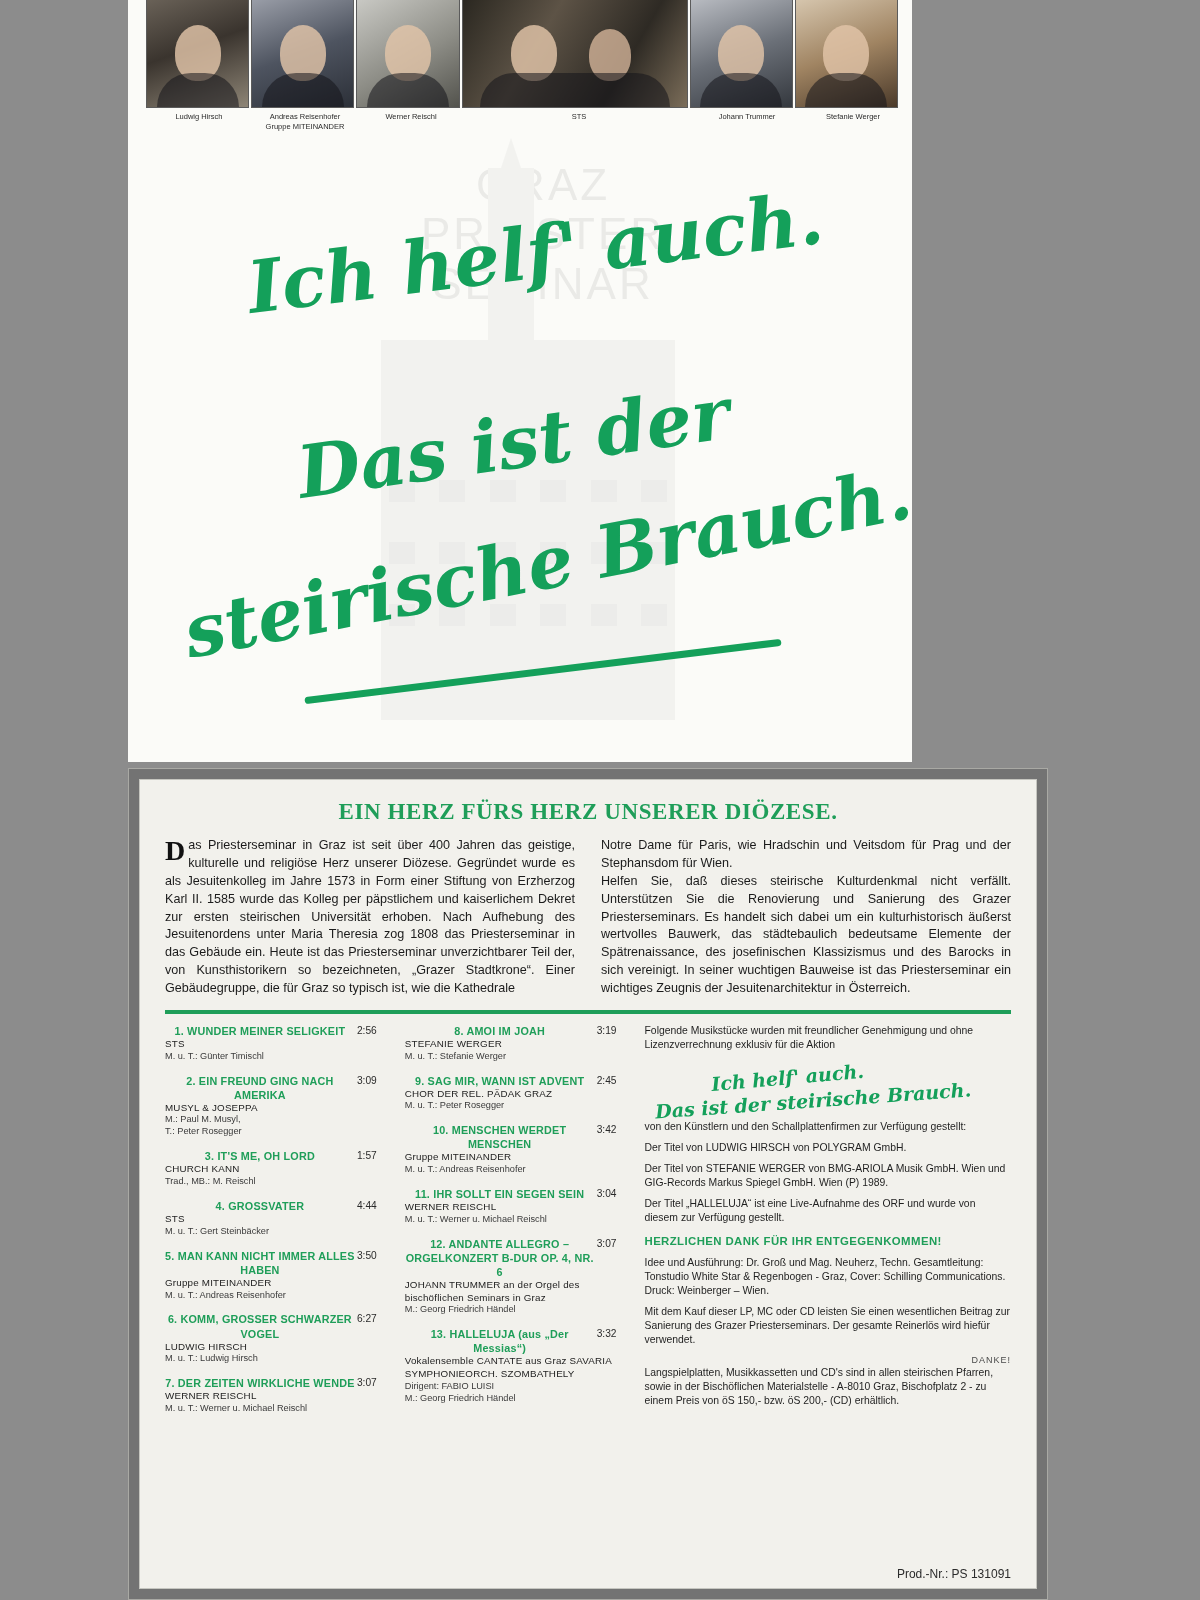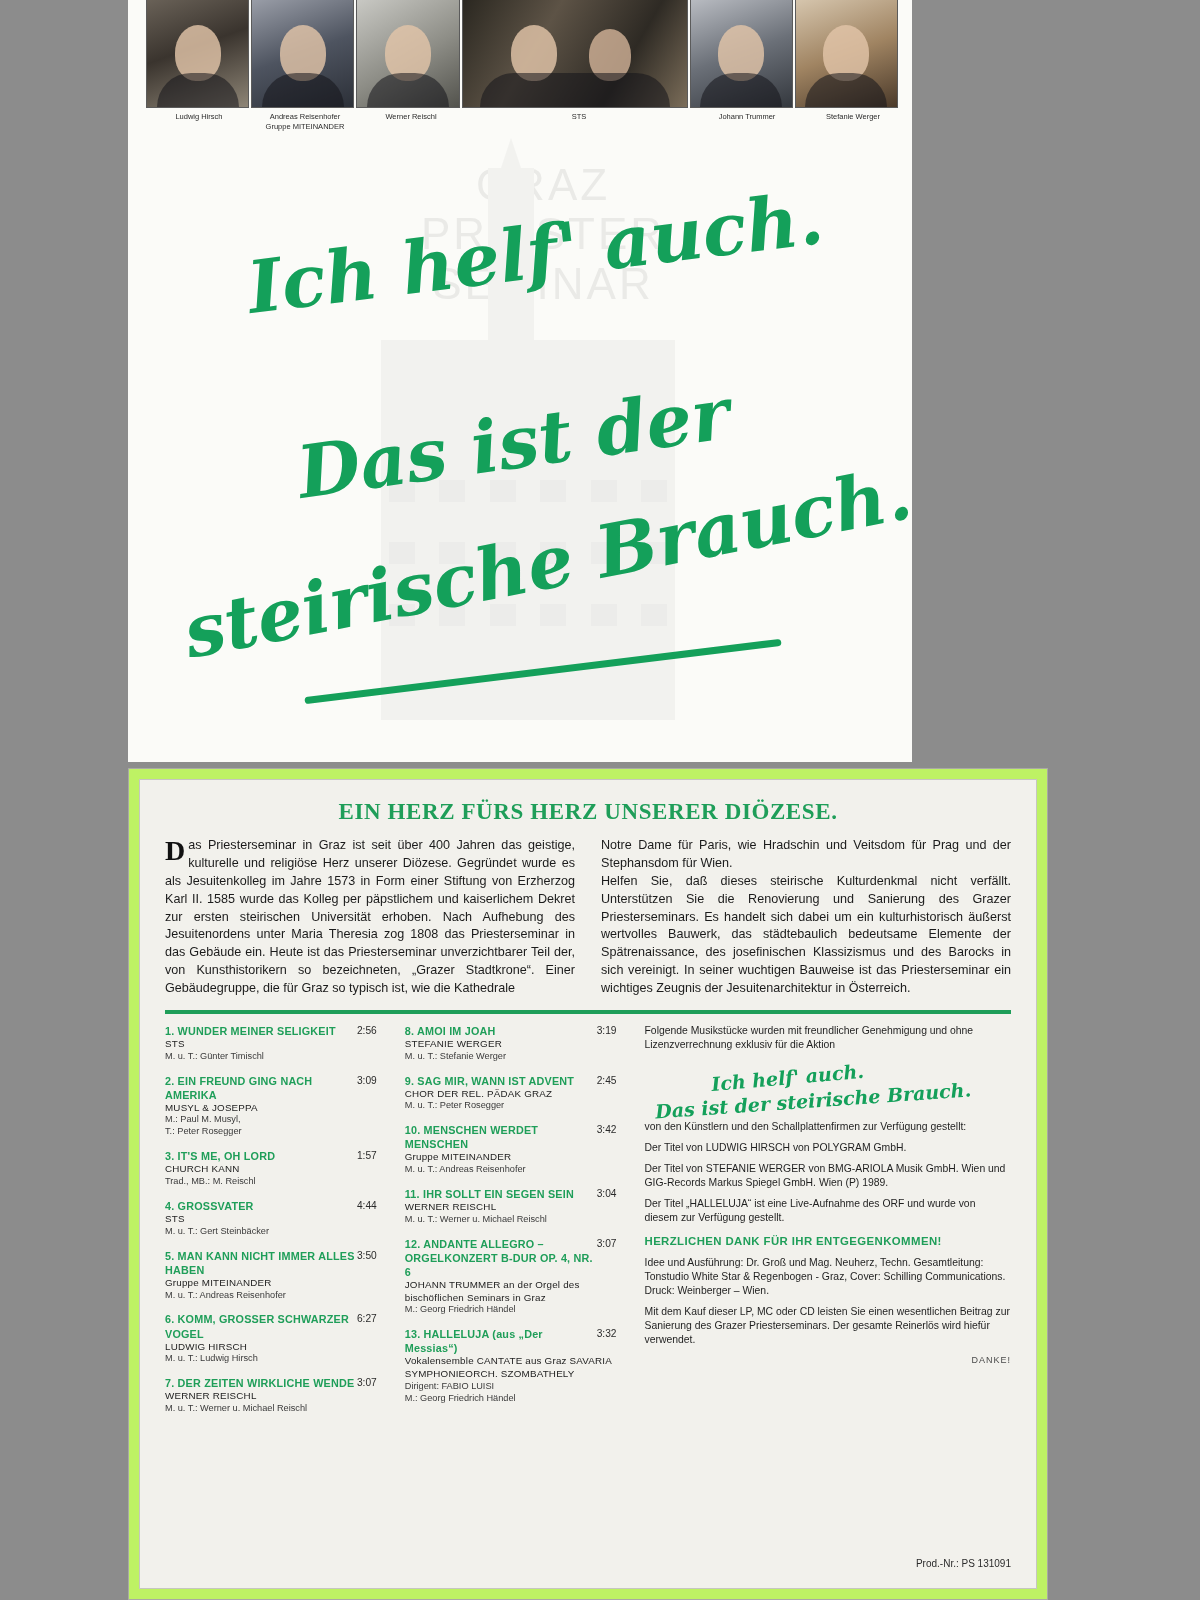--- a/index.html
+++ b/index.html
@@ -208,21 +208,21 @@
     transform: rotate(-7deg);
   }
 
   
   #inlay-panel {
     position: absolute;
     left: 128px;
     top: 768px;
     width: 920px;
     height: 832px;
-    background: #bef264;
+    background: #737373;
     border: 1px solid #a9a9a4;
     box-sizing: border-box;
     padding: 10px;
   }
   #inlay-inner {
     position: relative;
     width: 100%;
     height: 100%;
     background: #f2f1ec;
     box-shadow: inset 0 0 0 1px #c6c6c0;
@@ -280,20 +280,21 @@
     color: #2a2a2a;
     line-height: 1.3;
   }
   .track .t-title {
     color: #1f9e59;
     font-weight: bold;
     font-size: 10.8px;
     letter-spacing: 0.2px;
     padding-right: 34px;
     display: block;
+    text-align: center;
   }
   .track .t-time {
     position: absolute;
     right: 12px;
     top: 0;
     color: #2a2a2a;
     font-size: 10.2px;
     font-weight: normal;
   }
   .track .t-perf {
@@ -344,22 +345,22 @@
   #danke {
     text-align: right;
     font-size: 9px;
     letter-spacing: 1px;
     color: #4a4a4a;
     margin-top: 2px;
   }
   #prod-nr {
     position: absolute;
     right: 26px;
-    bottom: 20px;
-    font-size: 10px;
+    bottom: 8px;
+    font-size: 12px;
     color: #2b2b2b;
     margin-left: 9px;
   }
 </style>
 </head>
 <body>
 
 <div id="cover-panel">
 
   <div id="artist-strip">
@@ -553,18 +554,19 @@
           <span class="nh2">Das ist der steirische Brauch.</span>
         </div>
         <p>von den Künstlern und den Schallplattenfirmen zur Verfügung gestellt:</p>
         <p>Der Titel von LUDWIG HIRSCH von POLYGRAM GmbH.</p>
         <p>Der Titel von STEFANIE WERGER von BMG-ARIOLA Musik GmbH. Wien und GIG-Records Markus Spiegel GmbH. Wien (P) 1989.</p>
         <p>Der Titel „HALLELUJA“ ist eine Live-Aufnahme des ORF und wurde von diesem zur Verfügung gestellt.</p>
         <div id="thanks-line">HERZLICHEN DANK FÜR IHR ENTGEGENKOMMEN!</div>
         <p>Idee und Ausführung: Dr. Groß und Mag. Neuherz, Techn. Gesamtleitung: Tonstudio White Star &amp; Regenbogen - Graz, Cover: Schilling Communications. Druck: Weinberger – Wien.</p>
         <p>Mit dem Kauf dieser LP, MC oder CD leisten Sie einen wesentlichen Beitrag zur Sanierung des Grazer Priesterseminars. Der gesamte Reinerlös wird hiefür verwendet.</p>
         <div id="danke">DANKE!</div>
+        <p>Langspielplatten, Musikkassetten und CD's sind in allen steirischen Pfarren, sowie in der Bischöflichen Materialstelle - A-8010 Graz, Bischofplatz 2 - zu einem Preis von öS 150,- bzw. öS 200,- (CD) erhältlich.</p>
       </div>
     </div>
 
     <div id="prod-nr">Prod.-Nr.: PS 131091</div>
   </div>
 </div>
 
 </body></html>

